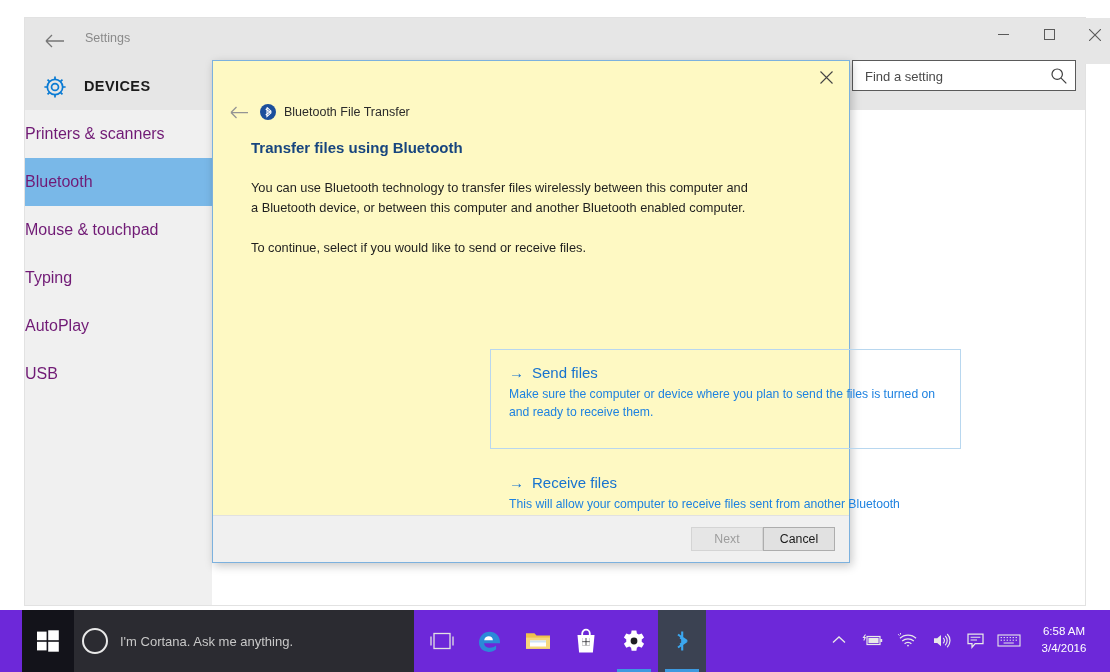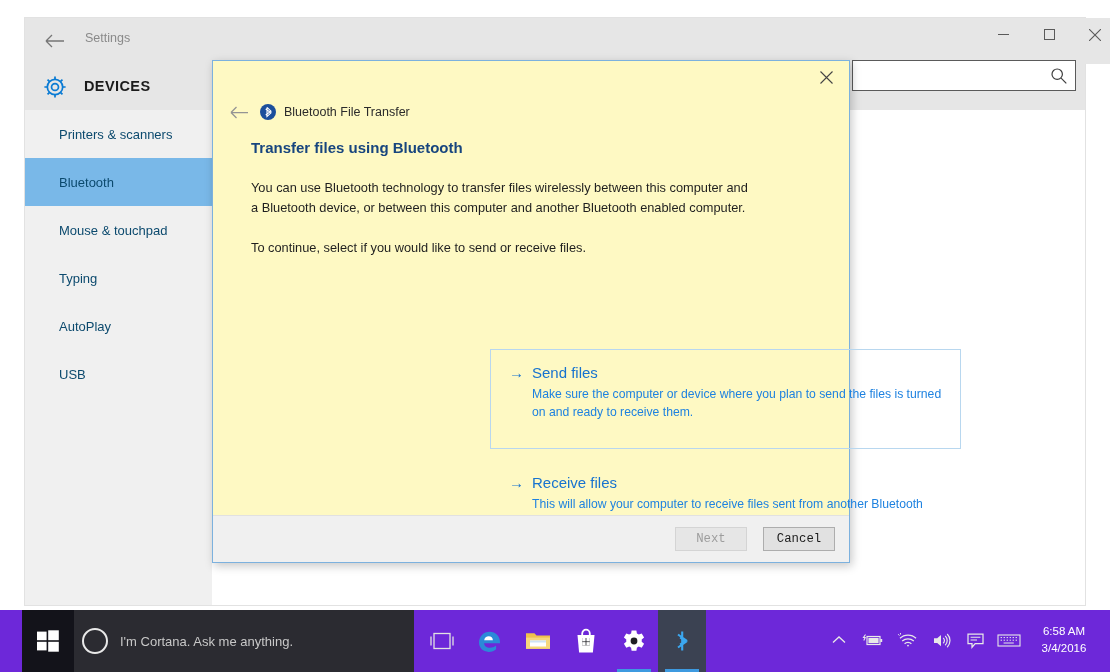--- a/index.html
+++ b/index.html
@@ -135,23 +135,22 @@
     top: 92px;
     width: 187px;
     height: 495px;
     background: #f0f0f0;
   }
   .nav-item {
     position: relative;
     height: 48px;
     display: flex;
     align-items: center;
-    padding-left: 34px;
-    font-size: 13px;
-    color: #0c4a6e;
+    font-size: 16px;
+    color: #701a75;
     box-sizing: border-box;
   }
   .nav-item.selected {
     background: #79b8e8;
   }
 
   
   .content-area {
     position: absolute;
     left: 187px;
@@ -260,21 +259,20 @@
     font-size: 15px;
     margin-right: 8px;
     line-height: 1;
   }
   .opt-title {
     font-size: 15px;
     color: #1773cf;
   }
   .opt-desc {
     margin-top: 4px;
-    margin-left: 23px;
     font-size: 12.2px;
     color: #1e82e0;
     line-height: 1.5;
   }
 
   
   .dlg-footer {
     position: absolute;
     left: 0;
     bottom: 0;
@@ -285,25 +283,25 @@
     display: flex;
     align-items: center;
     justify-content: flex-end;
     padding-right: 14px;
     box-sizing: border-box;
   }
   .btn {
     width: 72px;
     height: 24px;
     font-size: 12.3px;
-    font-family: Liberation Mono, monospace;
+    font-family: Liberation Sans, sans-serif;
     border: 1px solid #adadad;
     background: #e1e1e1;
     color: #1b1b1b;
-    margin-left: 16px;
+    margin-left: 0;
     box-sizing: border-box;
     line-height: 1;
     padding: 0;
   }
   .btn.disabled {
     color: #9d9d9d;
     border-color: #d4d4d4;
     background: #e6e6e6;
   }
 
@@ -433,20 +431,21 @@
         <svg width="26" height="26" viewBox="0 0 24 24" fill="none" stroke="#0a7bd4" stroke-width="1.6">
           <circle cx="12" cy="12" r="3.2"></circle>
           <path d="M12 2.2v2.4M12 19.4v2.4M21.8 12h-2.4M4.6 12H2.2M18.9 5.1l-1.7 1.7M6.8 17.2l-1.7 1.7M18.9 18.9l-1.7-1.7M6.8 6.8L5.1 5.1"></path>
           <circle cx="12" cy="12" r="7.1"></circle>
         </svg>
       </div>
       <div class="devices-title">DEVICES</div>
     </div>
 
     <div class="search-wrap">
+      <input class="search-input" type="text" placeholder="Find a setting" style="">
       <div class="search-icon">
         <svg width="18" height="18" viewBox="0 0 18 18" fill="none" stroke="#3d3d3d" stroke-width="1.2">
           <circle cx="7.2" cy="7.2" r="5.2"></circle>
           <path d="M11.1 11.1L16.3 16.3"></path>
         </svg>
       </div>
     </div>
 
     <div class="sidebar">
       <div class="nav-item">

